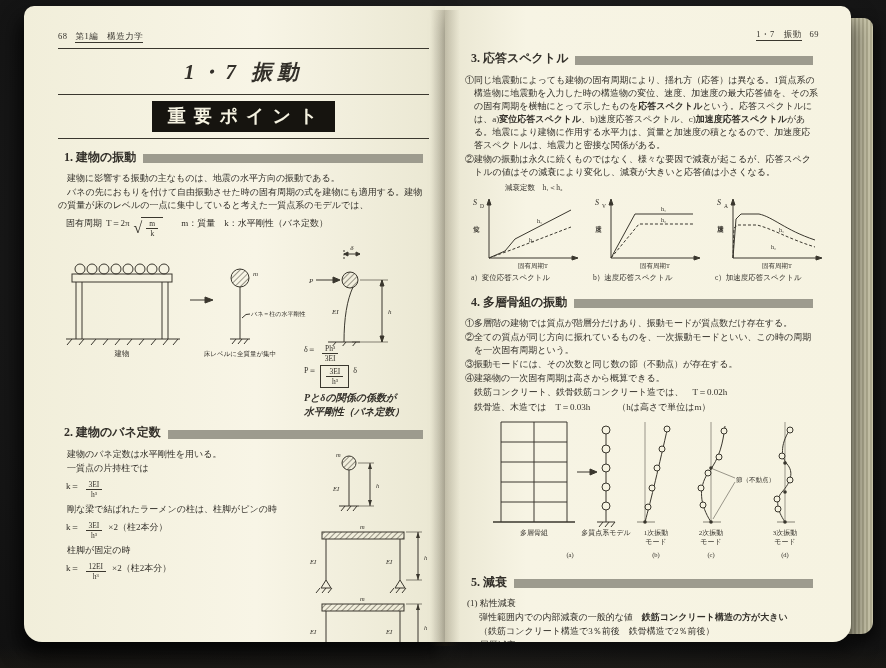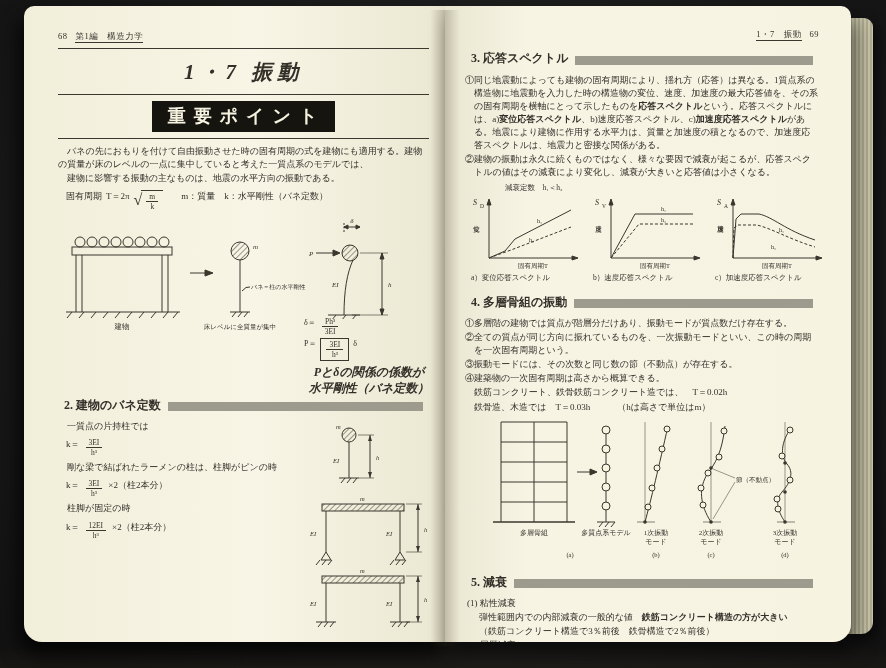--- a/index.html
+++ b/index.html
@@ -75,21 +75,21 @@
   .radsign{font-size:16px;line-height:1;margin-right:-1px;}
   .radbody{border-top:1px solid #3a372e;padding:1px 3px 0;}
   .boxedfrac{border:.9px solid #3a372e;padding:1px 3px;}
   .legend{margin-left:14px;}
 
   .fig1{position:relative;height:172px;margin-top:4px;}
   .fig1 .main-svg{position:absolute;left:0;top:0;}
   .fig1 .defl-svg{position:absolute;left:248px;top:0;}
   .fig1 .fformulas{position:absolute;left:246px;top:100px;width:130px;font-size:8px;}
   .fig1 .fformulas .feq{margin:2px 0 2px 0;}
-  .fig1 .fnote{font-weight:bold;font-size:12px;font-style:italic;line-height:1.35;margin-top:3px;text-align:center;}
+  .fig1 .fnote{font-weight:bold;font-size:10px;font-style:italic;line-height:1.35;margin-top:3px;}
 
   .sec2-wrap{position:relative;height:208px;}
   .sec2-text{width:238px;}
   .sec2-svg{position:absolute;left:248px;top:0;}
 
   .graphs-block{margin:4px 0 2px 6px;}
   .graphs-anno{font-size:7.5px;margin:0 0 0 34px;}
   .graphs-row{display:flex;gap:10px;}
   .graph-cell{width:112px;}
   .graph-cap{text-align:left;font-size:7.5px;margin-top:1px;}
@@ -112,22 +112,26 @@
         <span class="uline">第1編　構造力学</span>
       </div>
       <hr class="rule">
       <div class="page-title">1・7 振動</div>
       <hr class="rule">
       <div class="badge-row">
         <span class="badge">重要ポイント</span>
       </div>
       <hr class="rule">
 
+      <div class="sec-head">
+        <span class="t">1. 建物の振動</span>
+          <span class="bar"></span>
+      </div>
+      <p class="para ind">建物に影響する振動の主なものは、地震の水平方向の振動である。</p>
       <p class="para ind">バネの先におもりを付けて自由振動させた時の固有周期の式を建物にも適用する。建物の質量が床のレベルの一点に集中していると考えた一質点系のモデルでは、</p>
-      <p class="para ind">建物に影響する振動の主なものは、地震の水平方向の振動である。</p>
 
       <div class="feq">
         <span>固有周期</span>
         <span>T＝2π</span>
         <span class="sqrt">
             <span class="radsign">√</span>
             <span class="radbody"><span class="frac">
                 <span class="num">m</span>
                 <span class="den">k</span>
               </span></span>
@@ -228,20 +232,21 @@
         </div>
       </div>
 
       <div class="sec-head">
         <span class="t">2. 建物のバネ定数</span>
           <span class="bar"></span>
       </div>
 
       <div class="sec2-wrap">
         <div class="sec2-text">
+          <p class="para ind">建物のバネ定数は水平剛性を用いる。</p>
           <p class="para ind">一質点の片持柱では</p>
           <div class="feq">
             <span>k＝</span>
             <span class="frac">
                 <span class="num">3EI</span>
                 <span class="den">h³</span>
               </span>
             <span></span>
           </div>
           <p class="para ind">剛な梁で結ばれたラーメンの柱は、柱脚がピンの時</p>

